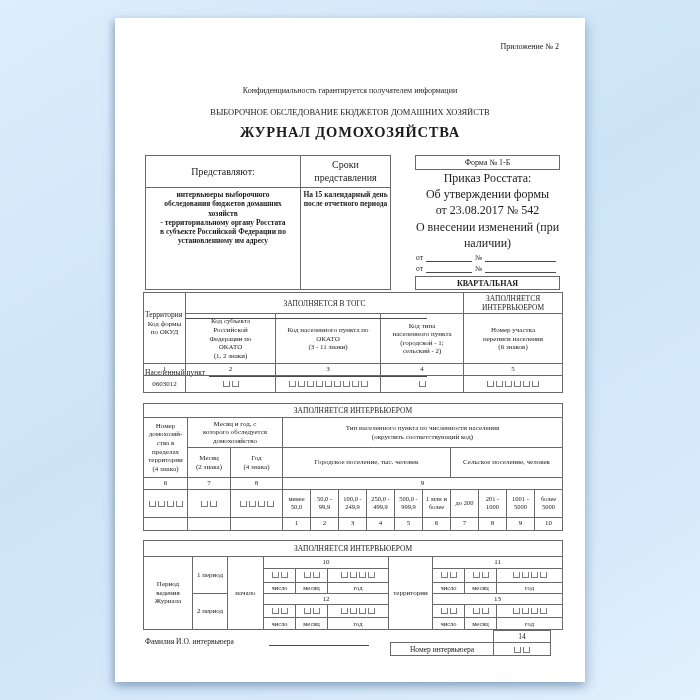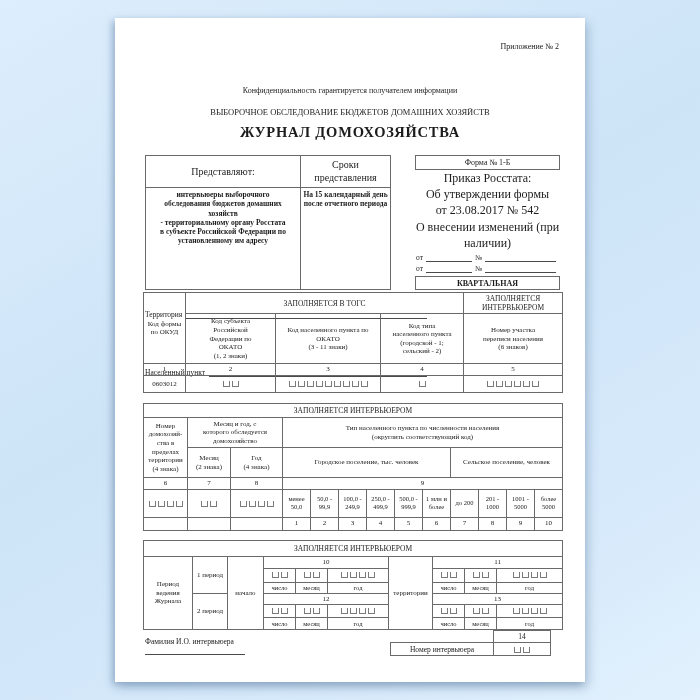--- a/index.html
+++ b/index.html
@@ -51,21 +51,21 @@
   .loc-line .fill { flex:1; border-bottom:1px solid #4a4a4a; margin-left:4px; height:9px; }
 
   .t1 { top:274px; left:28px; width:419px; }
   .t2 { top:385px; left:28px; width:419px; }
   .t2 .rng td { font-size:6.5px; }
   .t3 { top:522px; left:28px; width:419px; }
   .t3 .lab td { font-size:6.5px; }
 
   .bx { display:inline-block; width:7px; height:6px; border:1px solid #7a7a7a; border-top:none; margin:0 1px; vertical-align:middle; }
 
-  .f-name { top:619px; left:30px; width:227px; display:flex; align-items:flex-start; font-size:7.5px;flex-direction:column; }
+  .f-name { top:619px; left:30px; width:227px; display:flex; align-items:center; font-size:7.5px; }
   .f-name .gap { width:35px; }
   .f-name .line { width:100px; border-bottom:1px solid #4a4a4a; height:9px; }
   .f-no { top:612px; left:275px; width:160px; position:absolute; }
   .f-no td { font-size:7.5px; }
   .f-no .nob { border:none; }
 </style>
 </head>
 <body>
 
 <div class="page">

